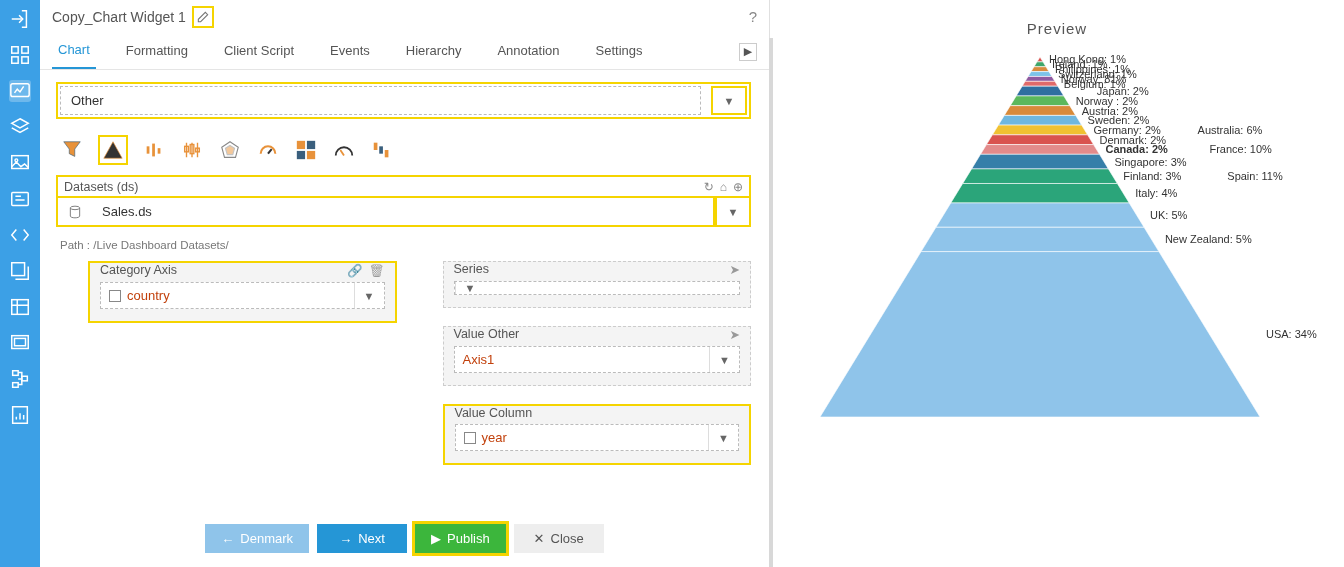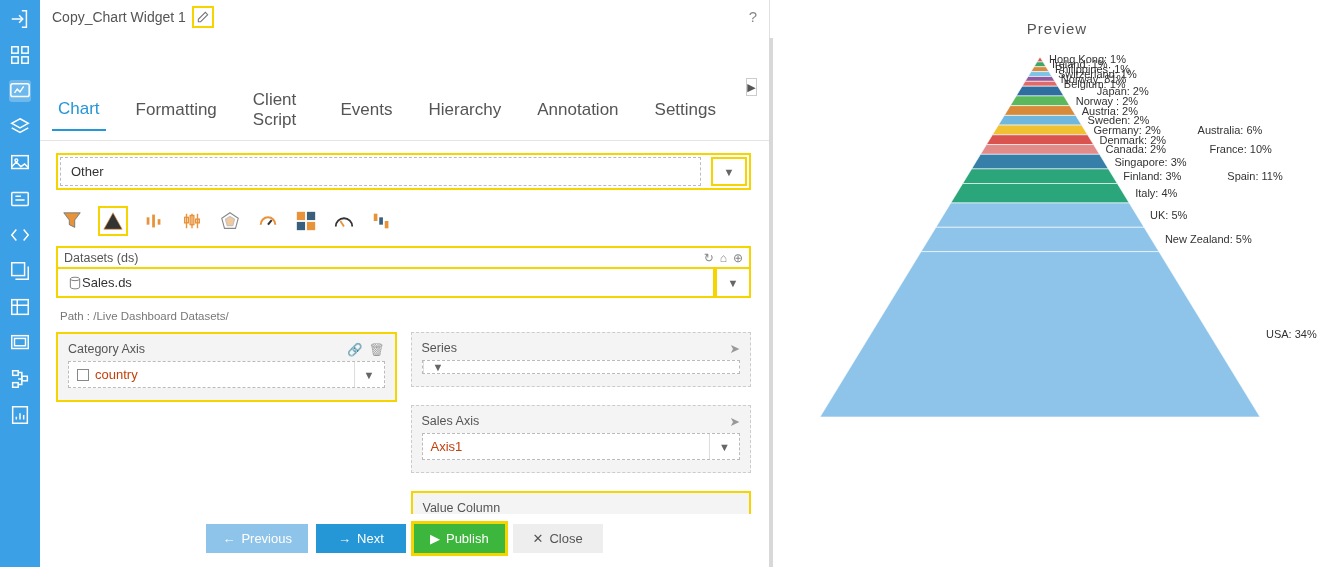--- a/index.html
+++ b/index.html
@@ -11,21 +11,21 @@
 .icon-sidebar .sicon.active { background: rgba(255,255,255,0.25); border-radius: 3px; }
 
 
 .main { flex: 0 0 730px; display: flex; flex-direction: column; border-right: 1px solid #e0e0e0; position: relative; }
 .title-row { display: flex; align-items: center; padding: 6px 12px; gap: 6px; }
 .title-row .title { color: #555; font-size: 14px; }
 .edit-box { border: 2px solid #f5d400; padding: 2px; display: inline-flex; width:22px; height:22px; align-items:center; justify-content:center;}
 .help-icon { position: absolute; right: 12px; top: 8px; color: #888; font-size: 15px; }
 
 .tabs { display: flex; padding: 0 12px; gap: 24px; border-bottom: 1px solid #e5e5e5; align-items: center; position: relative;}
-.tab { padding: 8px 6px 10px; color: #555; cursor: pointer; font-size: 17px; margin-top: 48px; }
+.tab { padding: 8px 6px 10px; color: #555; cursor: pointer; font-size: 13px; }
 .tab.active { color: #2596d6; border-bottom: 2px solid #2596d6; }
 .tab-next { margin-left: auto; border:1px solid #ccc; width:18px; height:18px; display:flex;align-items:center;justify-content:center; font-size:11px; color:#555;}
 
 .scroll-area { flex:1; overflow:auto; padding: 12px 18px 12px 16px; position:relative;}
 .hl { border:2px solid #f5d400; }
 .dash { border:1px dashed #bbb; }
 .field-row { display:flex; align-items:stretch; margin-bottom:10px; }
 .field-input { flex:1; background:#fff; padding:6px 10px; }
 .dd-btn { width:36px; display:flex;align-items:center;justify-content:center; background:#fff; border-left:1px solid #ccc; }
 .chev { font-size:11px; color:#666; }
@@ -34,21 +34,21 @@
 .ci { width:24px; height:24px; display:flex;align-items:center;justify-content:center; cursor:pointer;}
 .ci svg { width:22px; height:22px; }
 .ci.selected { border:2px solid #f5d400; padding:2px; width:30px; height:30px; }
 
 .section-label { font-size:12.5px; color:#555; padding:2px 0 2px 2px; display:flex; align-items:center; justify-content:space-between;}
 .sect-actions { display:flex; gap:6px; color:#888; font-size:12px;}
 .path-text { font-size:11.5px; color:#777; padding:2px 0 10px 4px;}
 
 .two-col { display:flex; gap:14px; }
 .col { flex:1; display:flex; flex-direction:column; gap:6px; }
-.panel { background:#f4f4f4; border:1px dashed #ccc; padding:8px 10px 12px; margin-bottom:12px;}
+.panel { background:#f4f4f4; border:1px dashed #ccc; padding:0 10px 12px; margin-bottom:12px;margin-left:32px;}
 .panel .lbl { font-size:12.5px; color:#555; margin-bottom:4px; display:flex; justify-content:space-between;}
 .combo { display:flex; background:#fff; border:1px dashed #bbb;}
 .combo .val { flex:1; padding:5px 8px; color:#c2410c; display:flex; align-items:center; gap:6px;}
 .combo .val.ph { color:#aaa; }
 .combo .dd { width:30px; display:flex;align-items:center;justify-content:center; border-left:1px solid #ddd;}
 .col-icon { width:12px; height:12px; border:1px solid #888; display:inline-block;}
 
 .footer-btns { display:flex; gap:8px; justify-content:center; padding:10px 0 14px; }
 .btn { display:flex; align-items:center; gap:6px; padding:7px 16px; color:#fff; font-size:13px; cursor:pointer; min-width:90px; justify-content:center;}
 .btn.prev { background:#8fc4ea; }
@@ -245,21 +245,21 @@
 
     <div class="section-label hl" style="border:2px solid #f5d400; border-bottom:none; padding:3px 6px 2px;">
       <span>Datasets (ds)</span>
       <span class="sect-actions">
         <span>↻</span>
         <span>⌂</span>
         <span>⊕</span>
       </span>
     </div>
     <div class="field-row">
-      <div class="dash field-input hl" style="border:2px solid #f5d400;display:flex;align-items:center;gap:0;">
+      <div class="dash field-input hl" style="border:2px solid #f5d400;display:flex;align-items:center;gap:20px;">
         <svg width="14" height="14" viewBox="0 0 24 24" fill="none" stroke="#777" stroke-width="1.6">
             <ellipse cx="12" cy="5" rx="8" ry="3"></ellipse>
             <path d="M4 5v14c0 1.7 3.6 3 8 3s8-1.3 8-3V5"></path>
           </svg>
         <span>Sales.ds</span>
       </div>
       <div class="dash dd-btn hl" style="border:2px solid #f5d400;">
           <span class="chev">▼</span>
         </div>
     </div>
@@ -293,21 +293,21 @@
             <span style="color:#999;">➤</span>
             </div>
           <div class="combo">
             <div class="dd">
                 <span class="chev">▼</span>
               </div>
           </div>
         </div>
         <div class="panel">
           <div class="lbl">
-              <span>Sales Axis</span>
+              <span>Value Other</span>
             <span style="color:#999;">➤</span>
             </div>
           <div class="combo">
             <div class="val">Axis1</div>
             <div class="dd">
                 <span class="chev">▼</span>
               </div>
           </div>
         </div>
         <div class="panel hl" style="border:2px solid #f5d400;">
@@ -322,21 +322,21 @@
             <div class="dd">
                 <span class="chev">▼</span>
               </div>
           </div>
         </div>
       </div>
     </div>
   </div>
 
   <div class="footer-btns">
-    <div class="btn prev">← <span>Previous</span></div>
+    <div class="btn prev">← <span>Denmark</span></div>
     <div class="btn next">→ <span>Next</span></div>
     <div class="btn pub hlborder">▶ <span>Publish</span></div>
     <div class="btn close">✕ <span>Close</span></div>
   </div>
   <div class="scrolldiv"></div>
 </div>
 
 <div class="preview">
   <div class="preview-title">Preview</div>
   <div class="pyramid-wrap" id="pyramid" style="width: 440px; height: 360px; margin-left: 20px;">
@@ -385,21 +385,21 @@
       </svg>
       <div class="slice-label" style="left: 273.568px; top: 66.973px;">Germany: 2%</div>
       <div class="slice-label" style="left: 377.568px; top: 66.973px;">Australia: 6%</div>
       <svg width="440" height="360" style="position:absolute;left:0;top:0;overflow:visible;">
         <polygon points="172.43243243243245,77.83783783783782 267.56756756756755,77.83783783783782 273.5135135135135,87.56756756756755 166.4864864864865,87.56756756756755" fill="#d9534f" stroke="#fff" stroke-width="0.6"></polygon>
       </svg>
       <div class="slice-label" style="left: 279.514px; top: 76.7027px;">Denmark: 2%</div>
       <svg width="440" height="360" style="position:absolute;left:0;top:0;overflow:visible;">
         <polygon points="166.4864864864865,87.56756756756755 273.5135135135135,87.56756756756755 279.4594594594595,97.29729729729728 160.54054054054055,97.29729729729728" fill="#e28b8b" stroke="#fff" stroke-width="0.6"></polygon>
       </svg>
-      <div class="slice-label" style="left: 285.459px; top: 86.4324px;">Canada: 2%</div>
+      <div class="slice-label" style="left: 285.459px; top: 86.4324px; font-weight: bold;">Canada: 2%</div>
       <div class="slice-label" style="left: 389.459px; top: 86.4324px;">France: 10%</div>
       <svg width="440" height="360" style="position:absolute;left:0;top:0;overflow:visible;">
         <polygon points="160.54054054054055,97.29729729729728 279.4594594594595,97.29729729729728 288.37837837837833,111.89189189189187 151.62162162162164,111.89189189189187" fill="#367fa9" stroke="#fff" stroke-width="0.6"></polygon>
       </svg>
       <div class="slice-label" style="left: 294.378px; top: 98.5946px;">Singapore: 3%</div>
       <svg width="440" height="360" style="position:absolute;left:0;top:0;overflow:visible;">
         <polygon points="151.62162162162164,111.89189189189187 288.37837837837833,111.89189189189187 297.2972972972973,126.48648648648647 142.7027027027027,126.48648648648647" fill="#2ba57a" stroke="#fff" stroke-width="0.6"></polygon>
       </svg>
       <div class="slice-label" style="left: 303.297px; top: 113.189px;">Finland: 3%</div>
       <div class="slice-label" style="left: 407.297px; top: 113.189px;">Spain: 11%</div>

